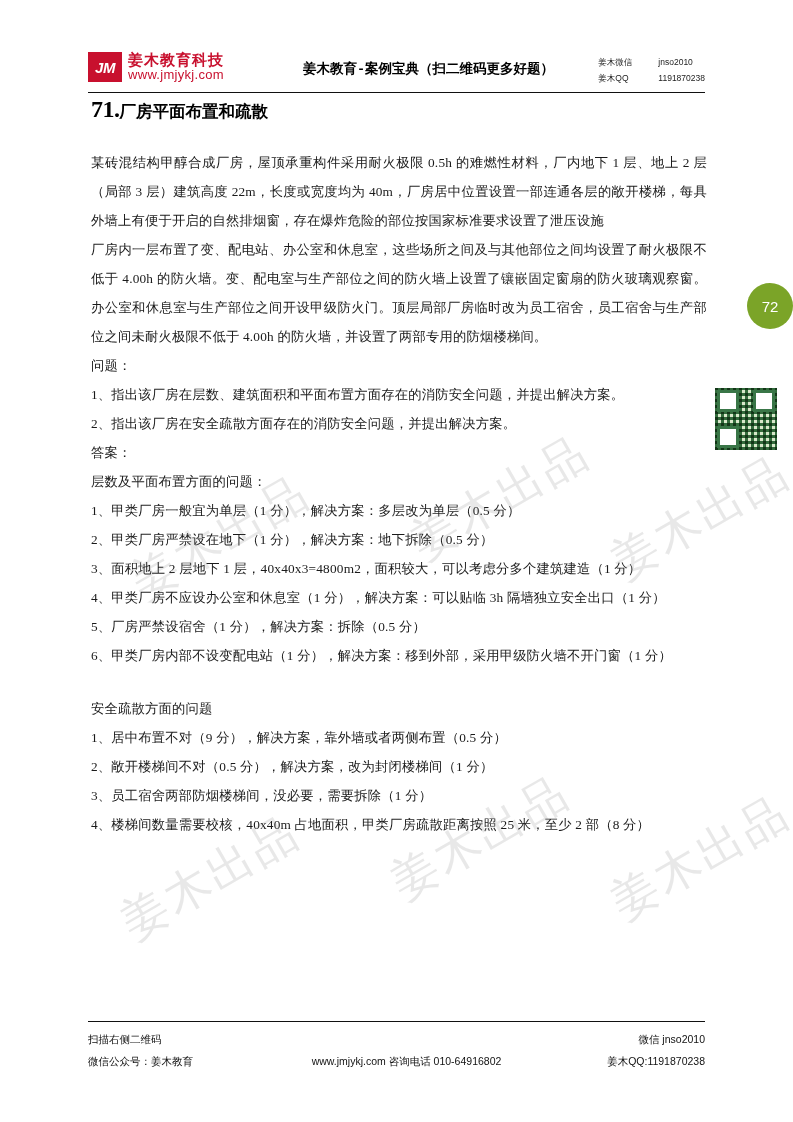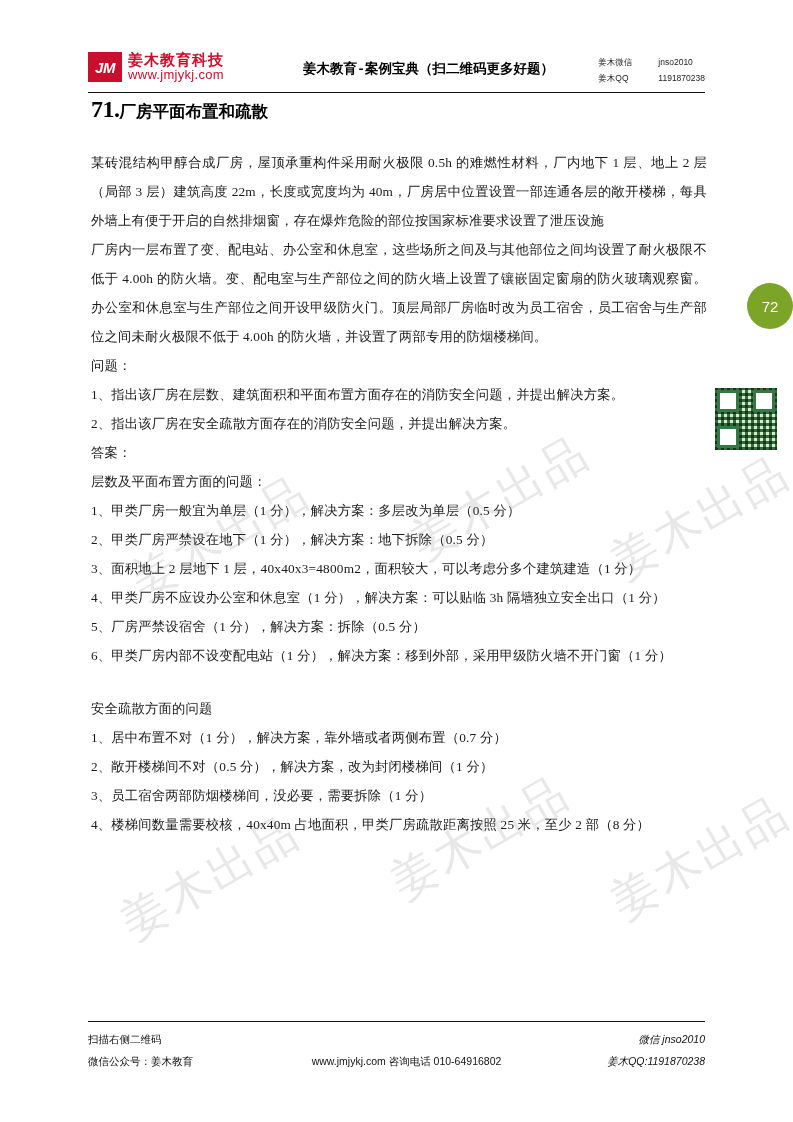--- a/index.html
+++ b/index.html
@@ -231,21 +231,21 @@
     color: #111;
     line-height: 22px;
   }
   .footer-row {
     display: flex;
     justify-content: space-between;
     align-items: baseline;
   }
   .footer-left { width: 200px; }
   .footer-center { flex: 1; text-align: center; }
-  .footer-right { width: 180px; text-align: right; font-style: italic; }
+  .footer-right { width: 180px; text-align: right; }
 </style>
 </head>
 <body>
 
 <div class="page">
 
   <div class="header">
     <div class="logo-block">
       <div class="logo-mark">JM</div>
       <div class="logo-text">
@@ -292,21 +292,21 @@
     <div class="line">1、甲类厂房一般宜为单层（1 分），解决方案：多层改为单层（0.5 分）</div>
     <div class="line">2、甲类厂房严禁设在地下（1 分），解决方案：地下拆除（0.5 分）</div>
     <div class="line">3、面积地上 2 层地下 1 层，40x40x3=4800m2，面积较大，可以考虑分多个建筑建造（1 分）</div>
     <div class="line">4、甲类厂房不应设办公室和休息室（1 分），解决方案：可以贴临 3h 隔墙独立安全出口（1 分）</div>
     <div class="line">5、厂房严禁设宿舍（1 分），解决方案：拆除（0.5 分）</div>
     <div class="line">6、甲类厂房内部不设变配电站（1 分），解决方案：移到外部，采用甲级防火墙不开门窗（1 分）</div>
 
     <div class="gap-md"></div>
 
     <div class="line">安全疏散方面的问题</div>
-    <div class="line">1、居中布置不对（1 分），解决方案，靠外墙或者两侧布置（0.7 分）</div>
+    <div class="line">1、居中布置不对（9 分），解决方案，靠外墙或者两侧布置（0.5 分）</div>
     <div class="line">2、敞开楼梯间不对（0.5 分），解决方案，改为封闭楼梯间（1 分）</div>
     <div class="line">3、员工宿舍两部防烟楼梯间，没必要，需要拆除（1 分）</div>
     <div class="line">4、楼梯间数量需要校核，40x40m 占地面积，甲类厂房疏散距离按照 25 米，至少 2 部（8 分）</div>
   </div>
 
   <div class="wm wm1">姜木出品</div>
   <div class="wm wm2">姜木出品</div>
   <div class="wm wm3">姜木出品</div>
   <div class="wm wm4">姜木出品</div>
   <div class="wm wm5">姜木出品</div>

